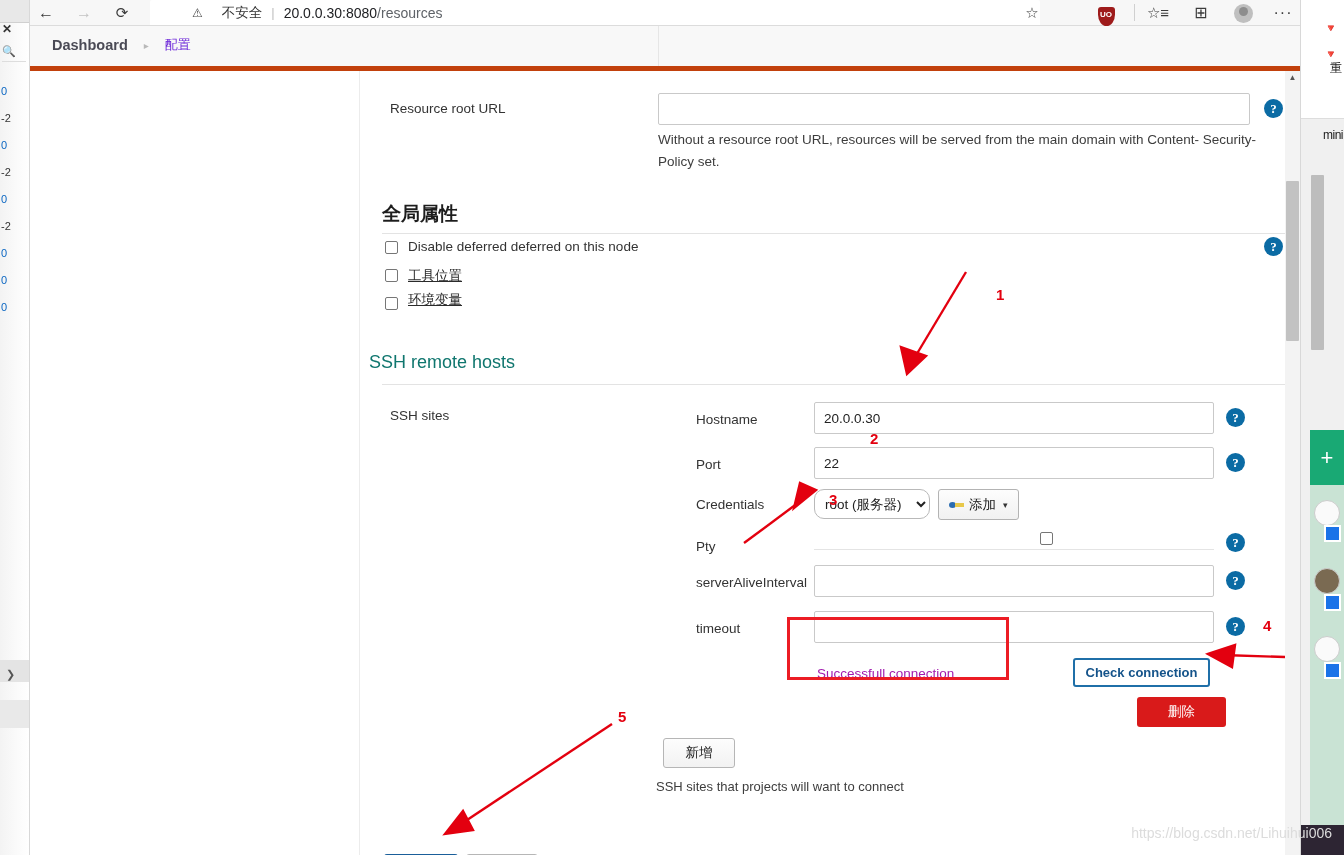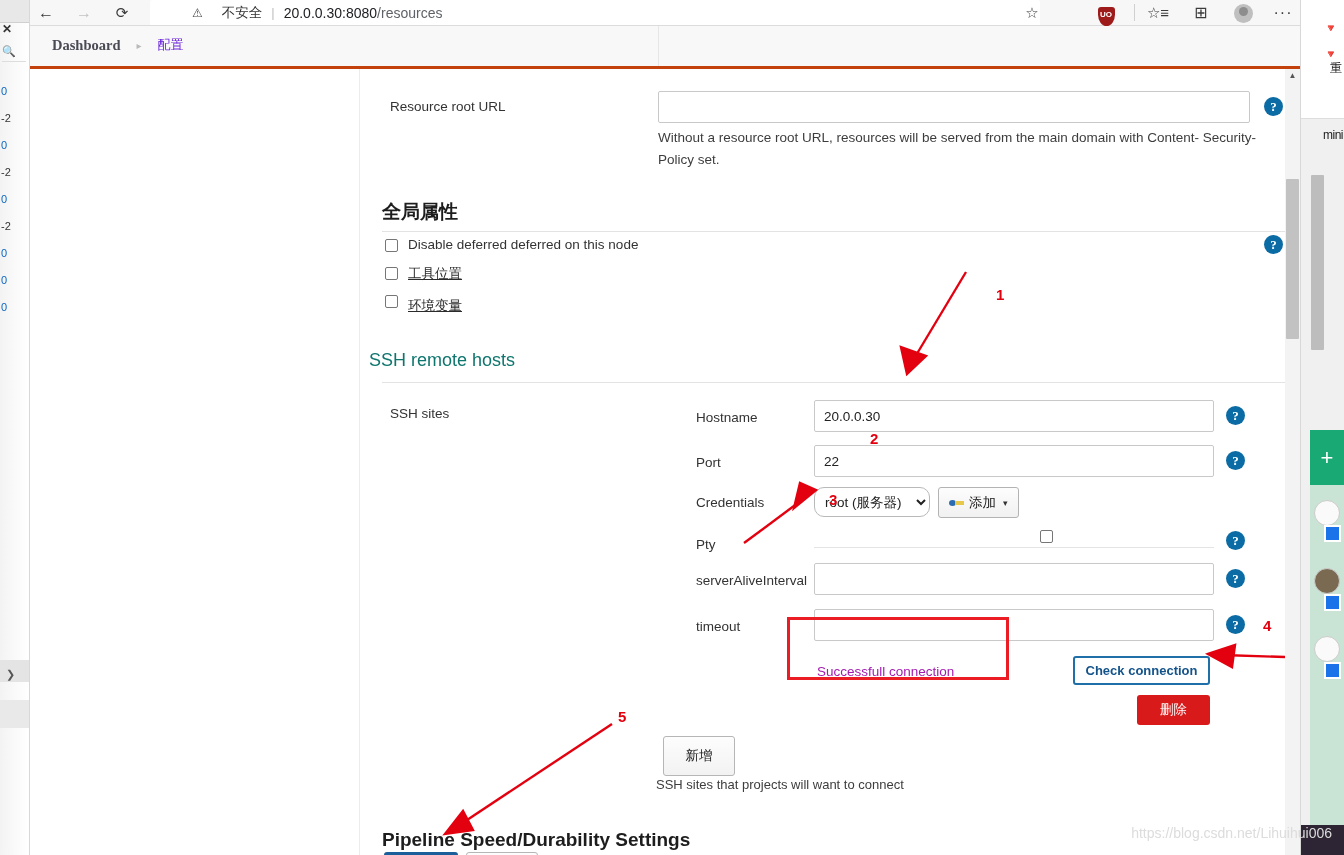--- a/index.html
+++ b/index.html
@@ -104,21 +104,21 @@
   #tb-profile .av{
     display:inline-block;width:19px;height:19px;border-radius:50%;background:#bfbfbf;position:relative;top:3px;
   }
   #tb-profile .av:after{
     content:"";position:absolute;left:5px;top:3px;width:9px;height:9px;border-radius:50%;background:#8d8d8d;
   }
   #tb-menu{left:1240px;width:26px;font-size:16px;letter-spacing:1px;}
 
   
   #page-header{
-    height:40px;background:#f8f8f8;border-bottom:3px solid #c2410c;position:relative;font-family:Liberation Serif, serif;
+    height:40px;background:#f8f8f8;border-bottom:5px solid #c2410c;position:relative;
   }
   #breadcrumb{position:absolute;left:22px;top:10px;display:flex;align-items:center;}
   #bc-dashboard{font-size:14.5px;font-weight:bold;color:#4a4a55;}
   #bc-sep{margin:0 16px;color:#b9b9b9;font-size:10px;}
   #bc-config{font-size:13px;color:#6d28d9;font-weight:500;}
   #hdr-vline{position:absolute;left:628px;top:0;width:1px;height:40px;background:#e6e6e6;}
 
   #page-body{position:relative;height:789px;background:#fff;overflow:hidden;}
   #content{position:absolute;left:0;top:0;width:1266px;height:789px;}
   #left-rail{position:absolute;left:0;top:0;width:329px;height:789px;background:#fff;border-right:1px solid #ececec;}
@@ -171,26 +171,26 @@
     content:"";position:absolute;left:6px;top:4px;width:9px;height:4px;background:#e8c84a;
   }
   .caret{font-size:9px;color:#333;margin-left:3px;}
 
   #btn-check{
     position:absolute;left:1073px;top:639px;width:137px;height:29px;
     border:2px solid #1f6fa8;border-radius:3px;background:#fff;
     font-family:"Liberation Sans",sans-serif;font-weight:bold;font-size:13px;color:#14538a;cursor:pointer;
   }
   #btn-delete{
-    position:absolute;left:1137px;top:678px;width:73px;height:30px;
+    position:absolute;left:1137px;top:678px;width:89px;height:30px;
     background:#d91a1a;border:none;border-radius:3px;color:#fff;
     font-family:"Liberation Sans",sans-serif;font-size:13.5px;cursor:pointer;
   }
   #btn-new{
-    position:absolute;left:663px;top:719px;width:72px;height:40px;
+    position:absolute;left:663px;top:719px;width:72px;height:30px;
     border:1px solid #b6b6b6;border-radius:3px;background:linear-gradient(#fdfdfd,#f2f2f2);
     font-family:"Liberation Sans",sans-serif;font-size:13.5px;color:#1c1c1c;cursor:pointer;
   }
   #btn-save{
     position:absolute;left:384px;top:835px;width:74px;height:26px;
     background:#1a5e9a;border:none;border-radius:3px;color:#fff;
     font-family:"Liberation Sans",sans-serif;font-size:13.5px;font-weight:bold;cursor:pointer;
   }
   #btn-apply{
     position:absolute;left:466px;top:835px;width:72px;height:26px;
@@ -310,21 +310,21 @@
       <div class="sec-rule" style="left:352px;top:162px;width:906px;"></div>
 
       <div class="cb" style="left:355px;top:170px;"></div>
       <div class="cb-label" style="left:378px;top:168px;">Disable deferred deferred on this node</div>
       <div class="help-icon" style="left:1234px;top:166px;">?</div>
 
       <div class="cb" style="left:355px;top:198px;"></div>
       <div class="cb-label link" style="left:378px;top:196px;">工具位置</div>
 
       <div class="cb" style="left:355px;top:226px;"></div>
-      <div class="cb-label link" style="left:378px;top:228px;">环境变量</div>
+      <div class="cb-label link" style="left:378px;top:220px;">环境变量</div>
 
       <div class="sec-title" style="left:339px;top:281px;font-size:18px;font-weight:normal;color:#0f766e;">SSH remote hosts</div>
       <div class="sec-rule" style="left:352px;top:313px;width:906px;"></div>
 
       <div class="form-label" style="left:360px;top:337px;">SSH sites</div>
 
       <div class="form-label" style="left:666px;top:341px;">Hostname</div>
       <input class="txt-input" id="inp-hostname" style="left: 784px; top: 331px; width: 400px; height: 32px;" value="20.0.0.30">
       <div class="help-icon" style="left:1196px;top:337px;">?</div>
 
@@ -355,21 +355,20 @@
       <input class="txt-input" id="inp-timeout" style="left: 784px; top: 540px; width: 400px; height: 32px;" value="">
       <div class="help-icon" style="left:1196px;top:546px;">?</div>
 
       <div id="status-msg" style="left:787px;top:595px;">Successfull connection</div>
       <button id="btn-check" style="left:1043px;top:587px;">Check connection</button>
       <button id="btn-delete" style="left:1107px;top:626px;">删除</button>
 
       <button id="btn-new" style="left:633px;top:667px;">新增</button>
       <div id="hint-ssh" style="left:626px;top:708px;">SSH sites that projects will want to connect</div>
 
-      <div class="sec-title" style="left:352px;top:760px;font-size:19px;">Pipeline Speed/Durability Settings</div>
 
       <button id="btn-save" style="left:354px;top:783px;">保存</button>
       <button id="btn-apply" style="left:436px;top:783px;">应用</button>
     </div>
 
     <div id="pg-scrollbar" style="top:0;height:789px;">
       <div class="arrow">▲</div>
       <div id="pg-thumb"></div>
     </div>
   </div>

